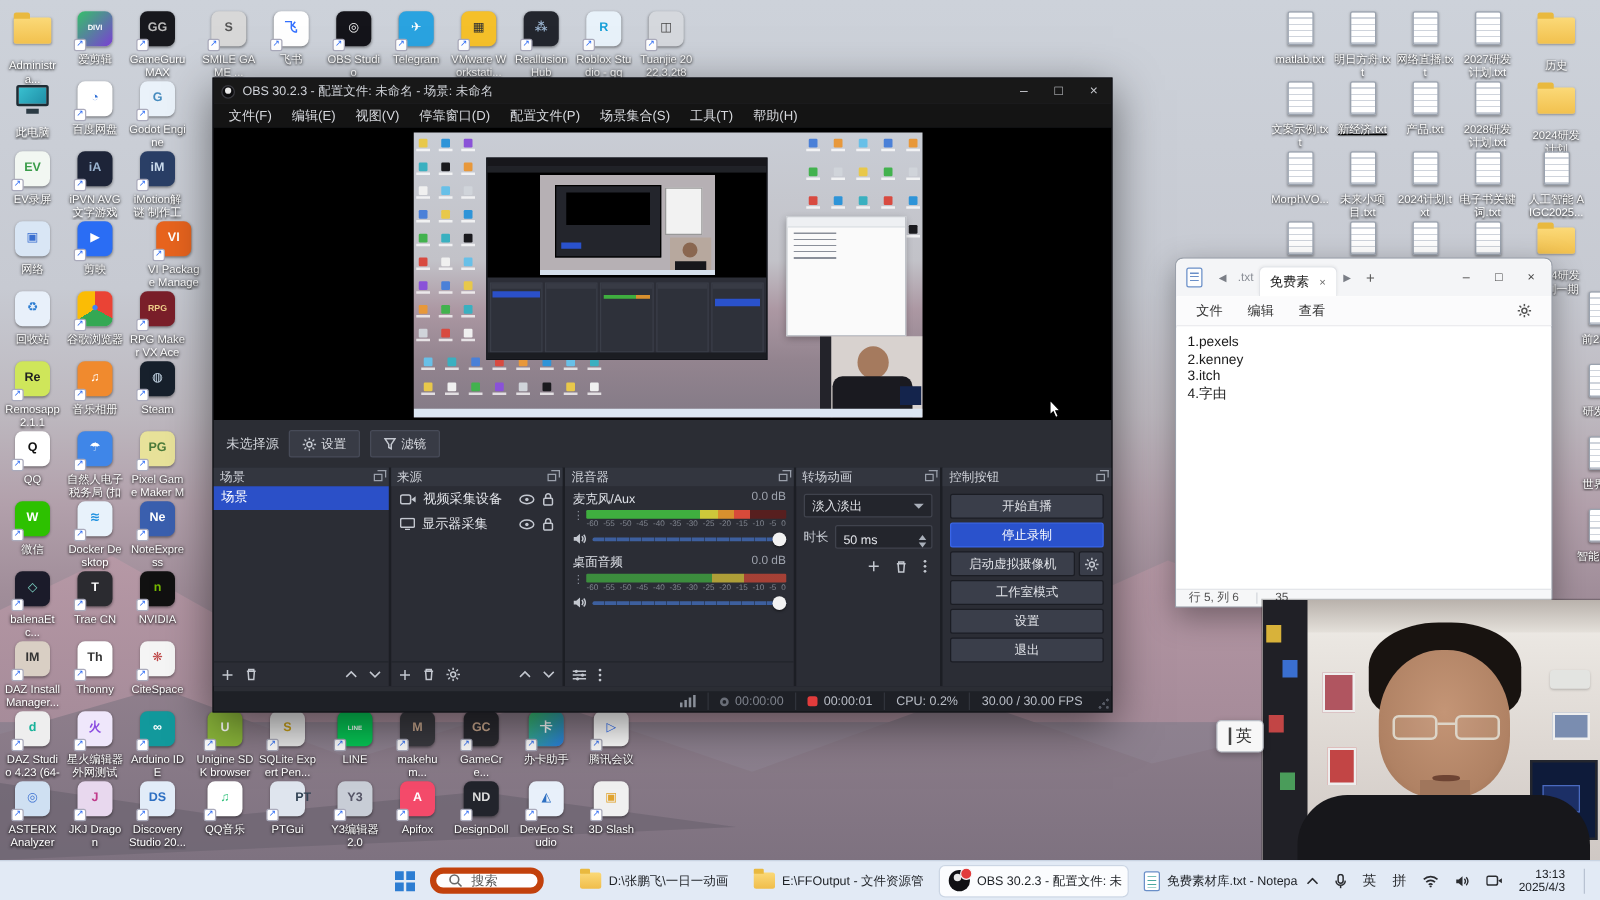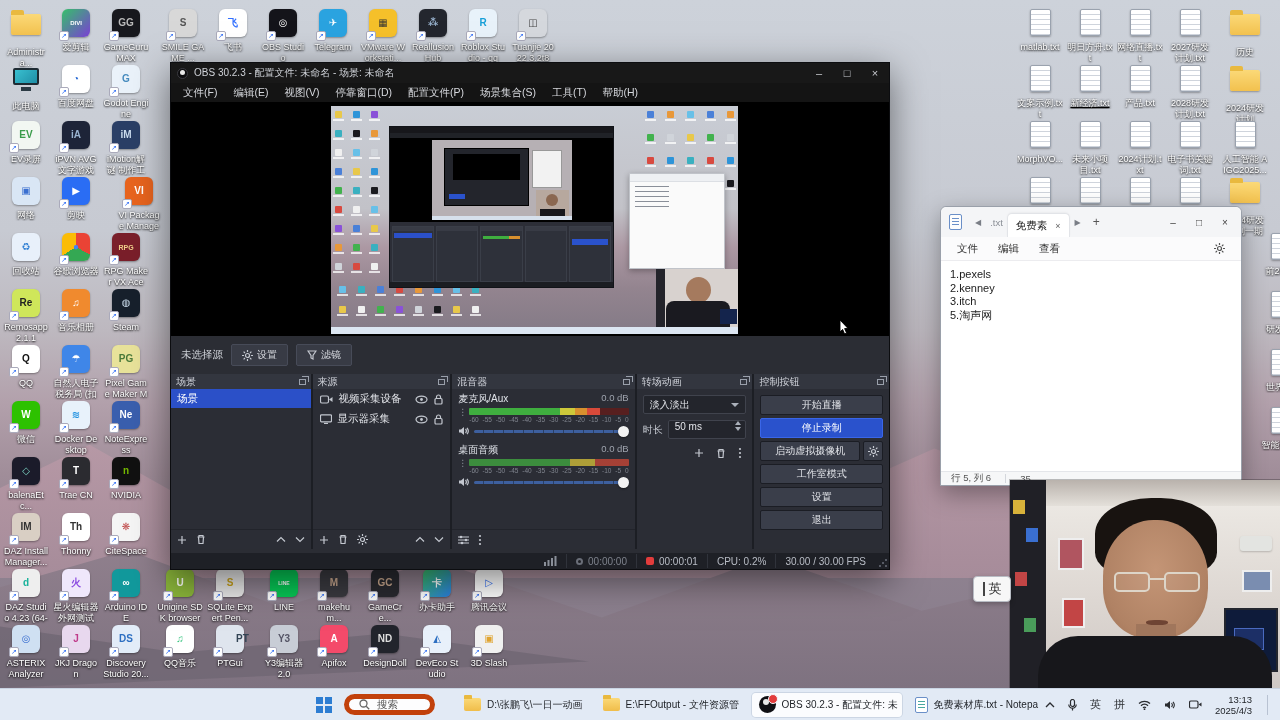--- a/index.html
+++ b/index.html
@@ -62,21 +62,21 @@
 .mx-bar{height:7px;border-radius:1px}
 .mx-bar.m1{background:linear-gradient(90deg,#3fae3f 0 57%,#cdc83a 57% 66%,#d8902e 66% 74%,#d84a3a 74% 82%,#571f1f 82% 100%)}
 .mx-bar.m2{background:linear-gradient(90deg,#3f9e3f 0 63%,#c5b238 63% 79%,#bb4436 79% 100%);opacity:.85}
 .mx-ticks{display:flex;justify-content:space-between;font-size:6.5px;color:#80858f;margin-top:1px}
 .mx-sliderrow{display:flex;align-items:center;gap:5px;padding:3px 6px 4px}
 .mx-track{flex:1;height:3px;background:repeating-linear-gradient(90deg,#3d5f9e 0 9px,#2b3f63 9px 10px);position:relative;border-radius:2px}
 .mx-knob{position:absolute;right:0;top:-4px;width:11px;height:11px;border-radius:50%;background:#f2f2f2;box-shadow:0 1px 2px rgba(0,0,0,.5)}
 .tr-select{margin:6px 6px 0;height:19px;background:#23252c;border:1px solid #40434d;border-radius:2px;display:flex;align-items:center;padding:0 6px;color:#e2e4e9}
 .tr-caret{margin-left:auto;width:0;height:0;border-left:4px solid transparent;border-right:4px solid transparent;border-top:4px solid #aab0ba}
 .tr-durrow{display:flex;align-items:center;gap:5px;margin:6px 6px 0;color:#c8ccd4}
-.tr-field{flex:1;height:19px;background:#23252c;border:1px solid #40434d;border-radius:2px;display:flex;align-items:flex-start;padding:0 2px 0 6px;color:#e2e4e9}
+.tr-field{flex:1;height:19px;background:#23252c;border:1px solid #40434d;border-radius:2px;display:flex;align-items:flex-end;padding:0 2px 0 6px;color:#e2e4e9}
 .spin{margin-left:auto;display:flex;flex-direction:column;gap:2px;padding-right:2px}
 .spin i{width:0;height:0;border-left:3.5px solid transparent;border-right:3.5px solid transparent}
 .spin .u{border-bottom:4px solid #aab0ba}.spin .d{border-top:4px solid #aab0ba}
 .tr-tb{display:flex;justify-content:flex-end;gap:12px;margin:8px 10px 0;color:#b9bdc6}
 .ctl-btn{margin:0 6px 3px;height:20px;background:#3a3e4a;border:1px solid #1b1d24;border-radius:2px;display:flex;align-items:center;justify-content:center;font-size:10px;color:#e2e4e9}
 .ctl-btn.blue{background:#2a52cc;border-color:#3a66e8;color:#fff}
 .ctl-row{display:flex;margin:0 6px 3px;gap:3px}
 .ctl-row .ctl-btn{flex:1;margin:0}
 .ctl-gear{width:20px;height:20px;background:#3a3e4a;border:1px solid #1b1d24;border-radius:2px;display:flex;align-items:center;justify-content:center}
 .obs-status{position:absolute;left:0;bottom:0;right:0;height:16px;background:#1e2026;display:flex;align-items:center;justify-content:flex-end;font-size:10px;color:#b9bdc6;padding-right:14px}
@@ -1454,21 +1454,21 @@
           <svg width="11" height="11">
             <circle cx="5.5" cy="5.5" r="2" stroke="#555" fill="none" stroke-width="1.2"></circle>
             <path d="M5.5 0v2M5.5 9v2M0 5.5h2M9 5.5h2M1.6 1.6l1.4 1.4M8 8l1.4 1.4M9.4 1.6L8 3M3 8l-1.4 1.4" stroke="#555" fill="none" stroke-width="1.2"></path>
           </svg>
         </span>
     </div>
     <div class="np-content" id="np-lines">
         <div>1.pexels</div>
         <div>2.kenney</div>
         <div>3.itch</div>
-        <div>5.淘声网</div>
+        <div>4.字由</div>
       </div>
     <div class="np-status">
       <span>行 5, 列 6</span>
       <span class="np-sep"></span>
       <span>35</span>
     </div>
   </div>
 
   <div class="cam">
     <div class="ceil"></div>

